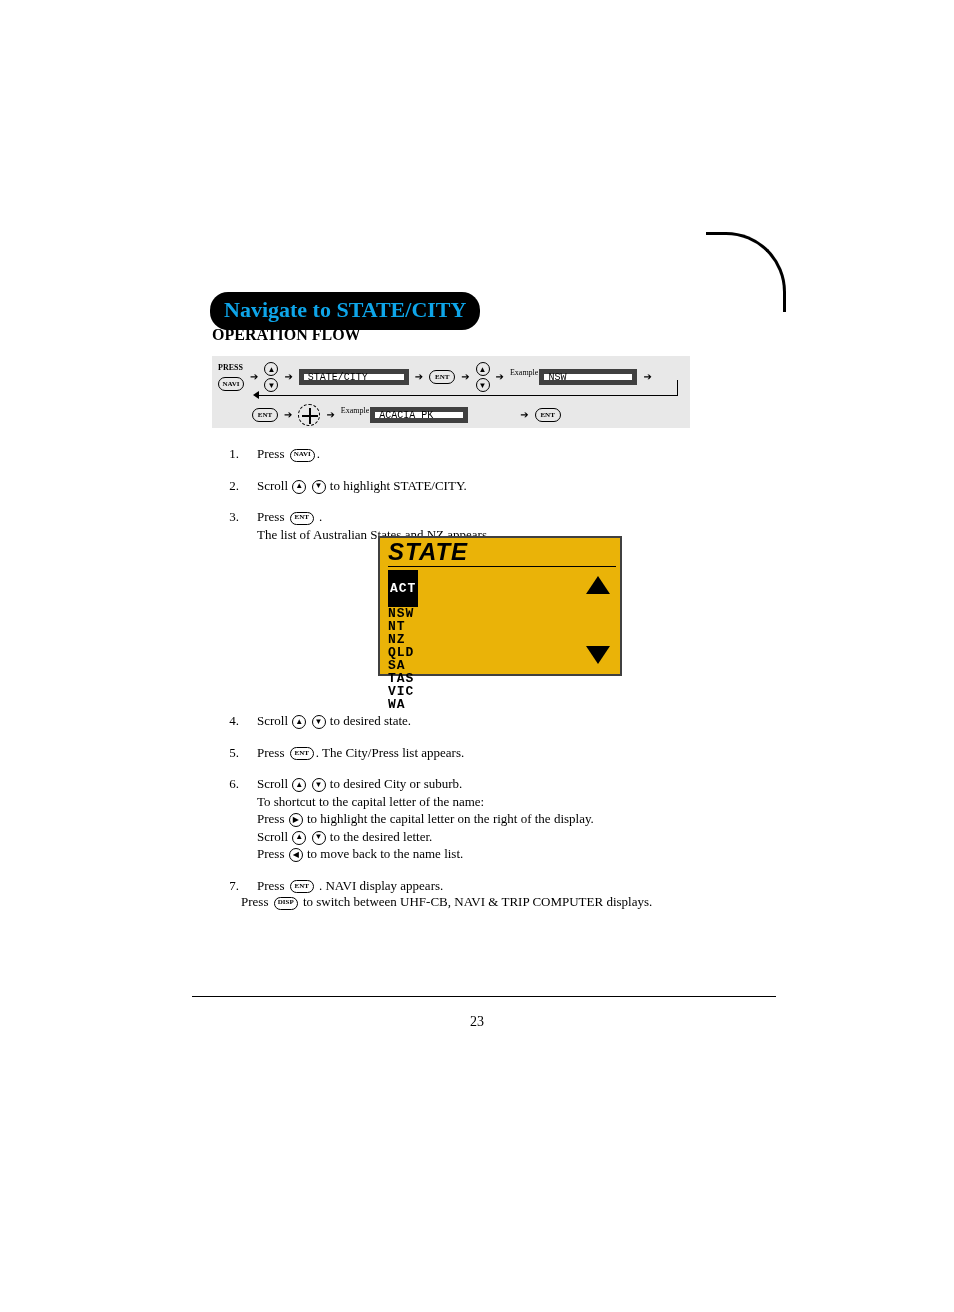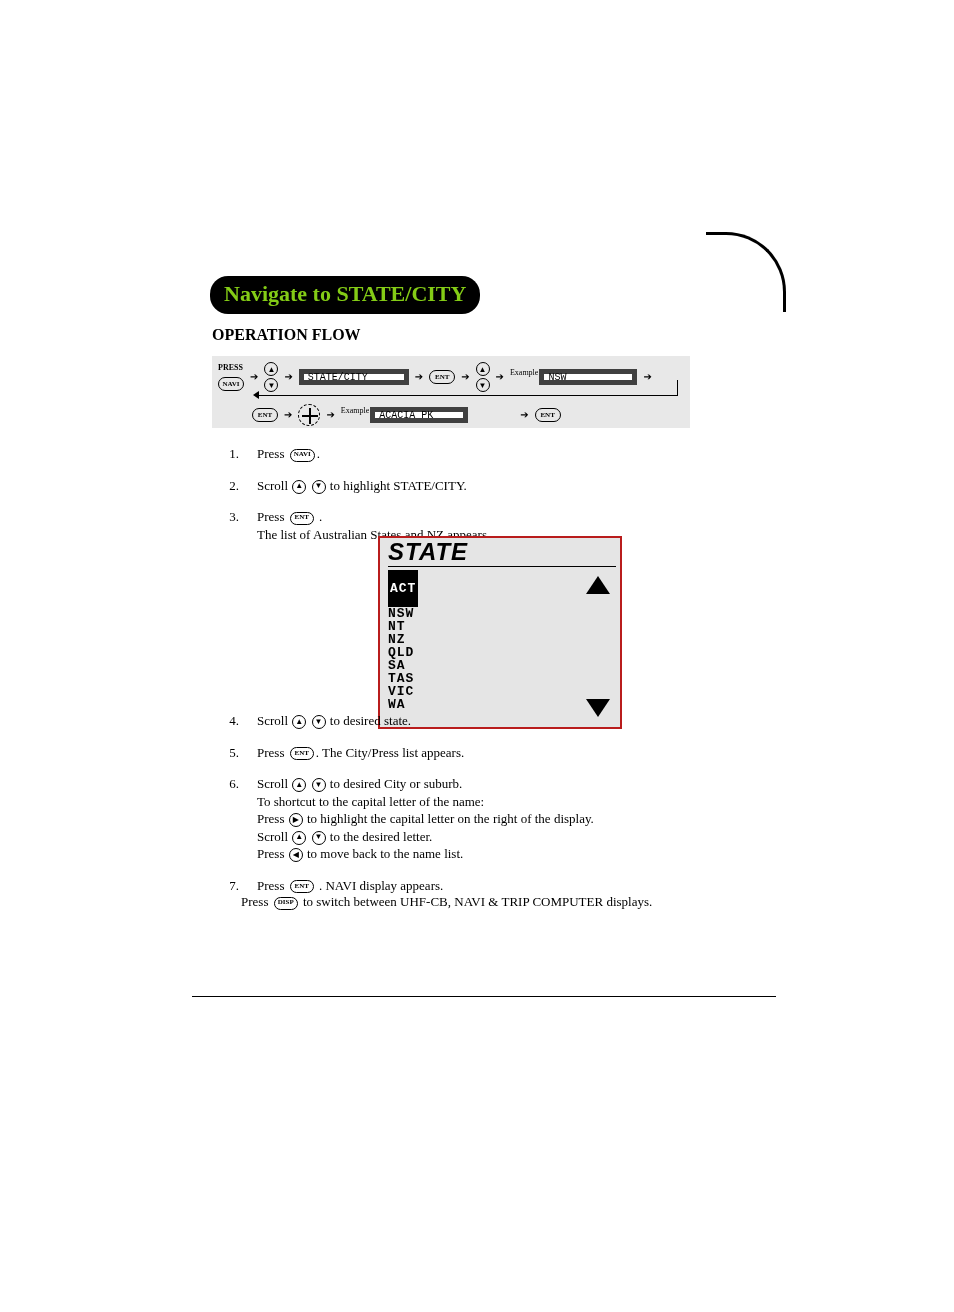--- a/index.html
+++ b/index.html
@@ -22,23 +22,23 @@
     top: 232px;
     width: 80px;
     height: 80px;
     border-top: 3px solid #000;
     border-right: 3px solid #000;
     border-top-right-radius: 60px;
   }
   .title-pill {
     position: absolute;
     left: 210px;
-    top: 276px;
+    top: 292px;
     background: #000;
-    color: #84cc16;
+    color: #0ea5e9;
     border-radius: 18px;
     padding: 5px 14px 7px 14px;
     font-family: 'Times New Roman', serif;
     font-weight: bold;
     font-size: 22px;
   }
   .section-hdr {
     position: absolute;
     left: 212px;
     top: 326px;
@@ -164,23 +164,23 @@
     font-size: 8px; vertical-align: middle;
     margin: 0 1px;
   }
 
   
   .lcd {
     position: absolute;
     left: 378px;
     top: 536px;
     width: 244px;
-    height: 193px;
-    border: 2px solid #b91c1c;
-    background: #e5e5e5;
+    height: 140px;
+    border: 2px solid #404040;
+    background: #eab308;
     font-family: 'Arial Black', sans-serif;
   }
   .lcd-title {
     position: absolute; left: 8px; top: 0px;
     font-size: 24px; font-weight: 900;
     letter-spacing: 1px;
     font-style: italic;
   }
   .lcd-sep { position:absolute; left:8px; top:28px; width:228px; border-top:1px solid #000; }
   .lcd-list {
@@ -326,13 +326,14 @@
       <div class="n">7.</div>
       <div class="t"><span>Press </span><span class="inline-oval">ENT</span><span> . NAVI display appears.</span></div>
     </div>
   </div>
 
   <div class="bottom-text">
     <div><span>Press </span><span class="inline-oval">DISP</span><span> to switch between UHF-CB, NAVI &amp; TRIP COMPUTER displays.</span></div>
   </div>
 
   <div class="rule"></div>
+  <div class="pagenum">23</div>
 </div>
 
 </body></html>

